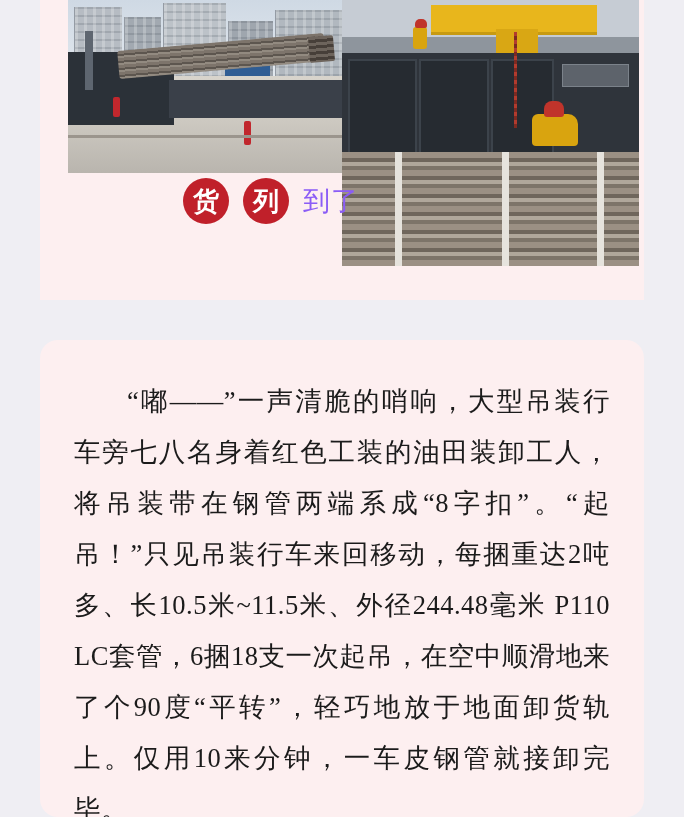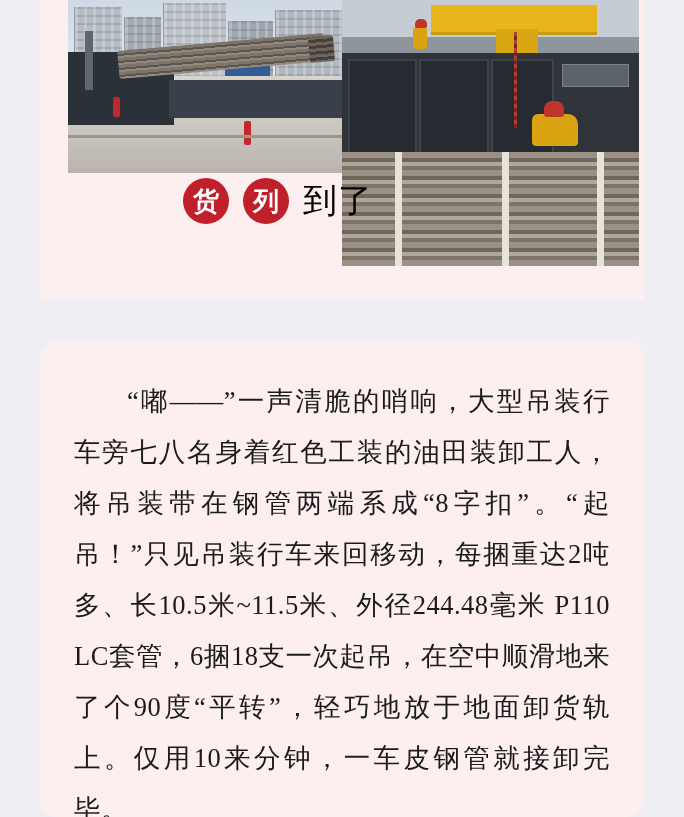--- a/index.html
+++ b/index.html
@@ -188,22 +188,22 @@
     background: #c0202a;
     color: #ffffff;
     display: flex;
     align-items: center;
     justify-content: center;
     font-size: 26px;
     font-family: "Liberation Serif", serif;
     font-weight: bold;
   }
   .caption-text {
-    font-size: 34px;
-    color: #000000;
+    font-size: 27px;
+    color: #8b5cf6;
     font-family: "Liberation Serif", serif;
     letter-spacing: 1px;
   }
   
   .gap-strip {
     position: absolute;
     left: 0;
     top: 300px;
     width: 684px;
     height: 40px;

